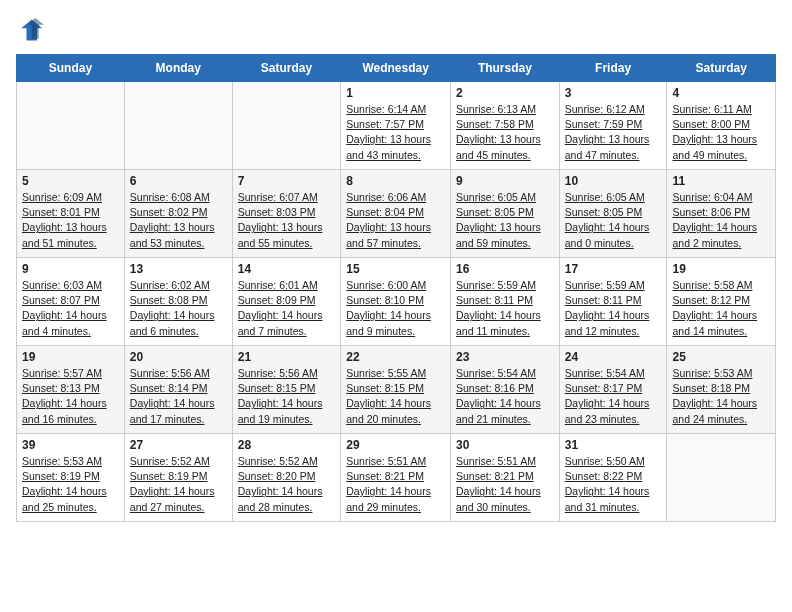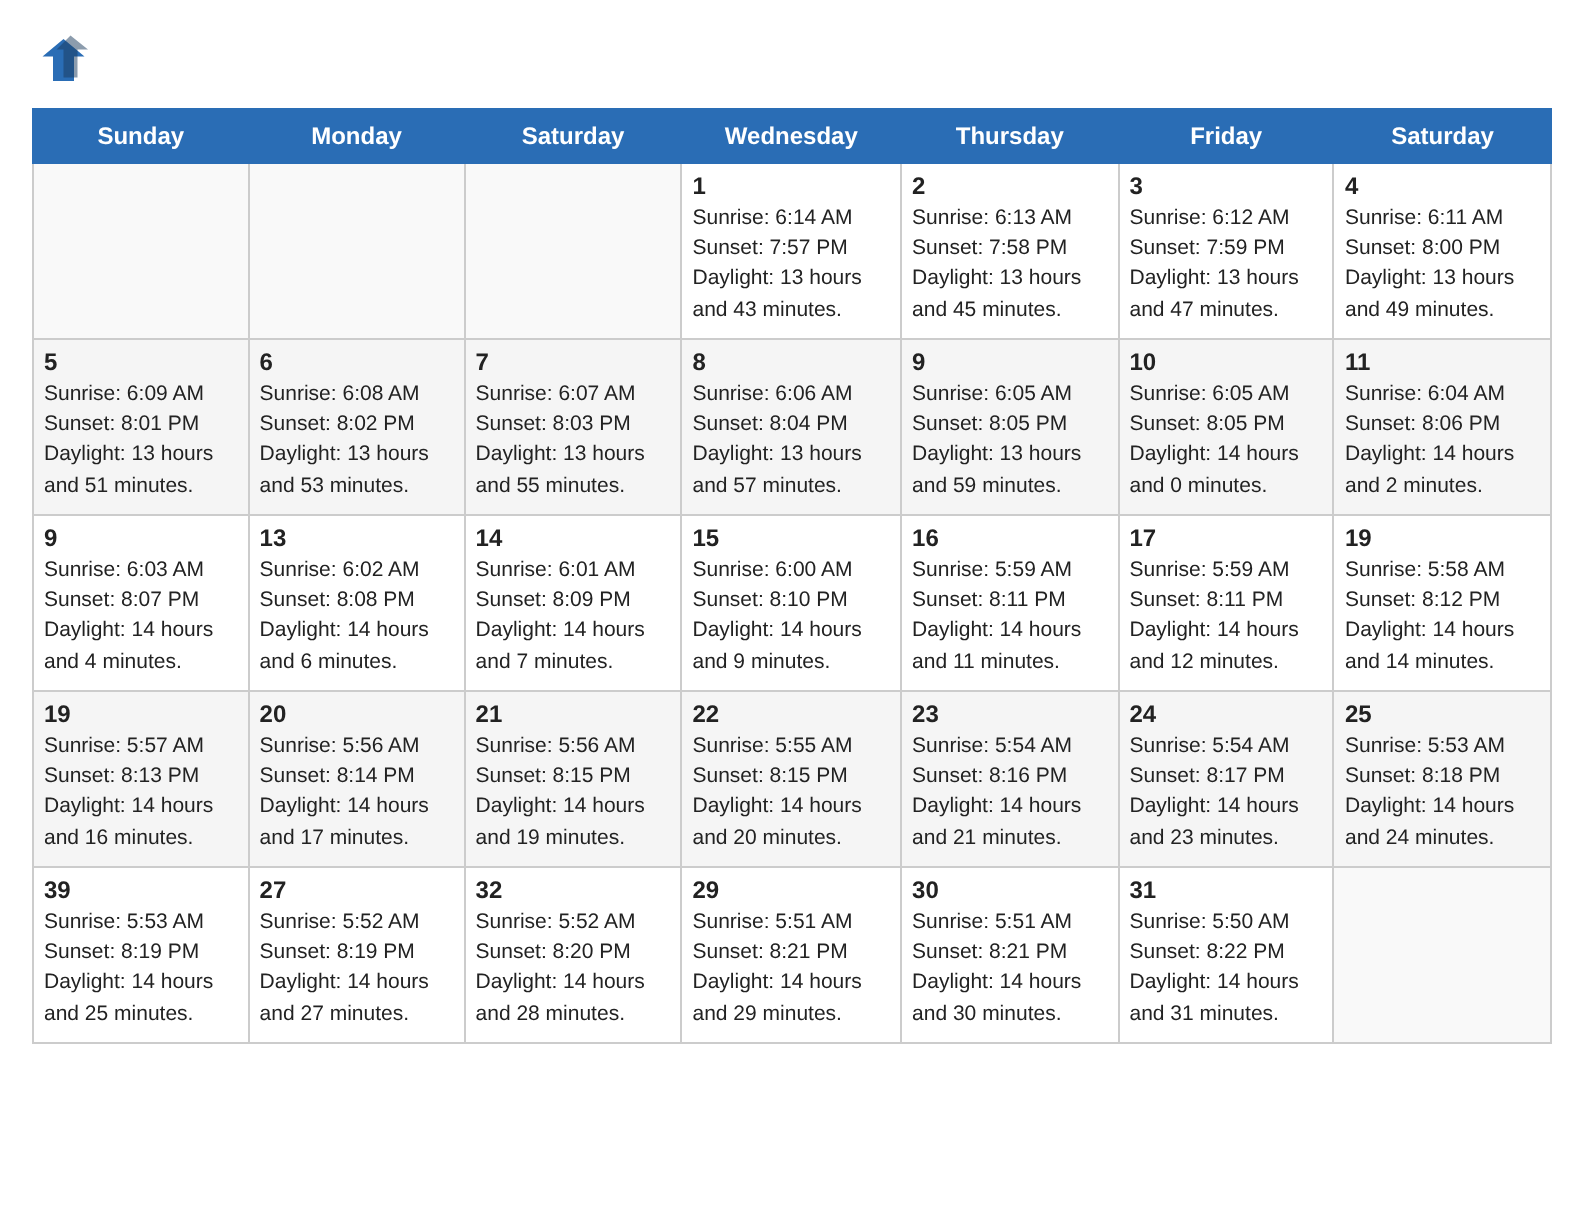--- a/index.html
+++ b/index.html
@@ -74,20 +74,21 @@
     .day-number {
       font-weight: bold;
       font-size: 12px;
       display: block;
       margin-bottom: 2px;
     }
     .day-info {
       font-size: 10.5px;
       line-height: 1.45;
       color: #222;
+      text-decoration: underline;
     }
     .empty-cell {
       background: #f9f9f9 !important;
     }
   </style>
 </head>
 <body>
 
 <div class="header-area">
   <div class="logo">
@@ -235,21 +236,21 @@
       <tr>
         <td>
           <span class="day-number">39</span>
           <div class="day-info">Sunrise: 5:53 AM<br>Sunset: 8:19 PM<br>Daylight: 14 hours<br>and 25 minutes.</div>
         </td>
         <td>
           <span class="day-number">27</span>
           <div class="day-info">Sunrise: 5:52 AM<br>Sunset: 8:19 PM<br>Daylight: 14 hours<br>and 27 minutes.</div>
         </td>
         <td>
-          <span class="day-number">32</span>
+          <span class="day-number">28</span>
           <div class="day-info">Sunrise: 5:52 AM<br>Sunset: 8:20 PM<br>Daylight: 14 hours<br>and 28 minutes.</div>
         </td>
         <td>
           <span class="day-number">29</span>
           <div class="day-info">Sunrise: 5:51 AM<br>Sunset: 8:21 PM<br>Daylight: 14 hours<br>and 29 minutes.</div>
         </td>
         <td>
           <span class="day-number">30</span>
           <div class="day-info">Sunrise: 5:51 AM<br>Sunset: 8:21 PM<br>Daylight: 14 hours<br>and 30 minutes.</div>
         </td>

